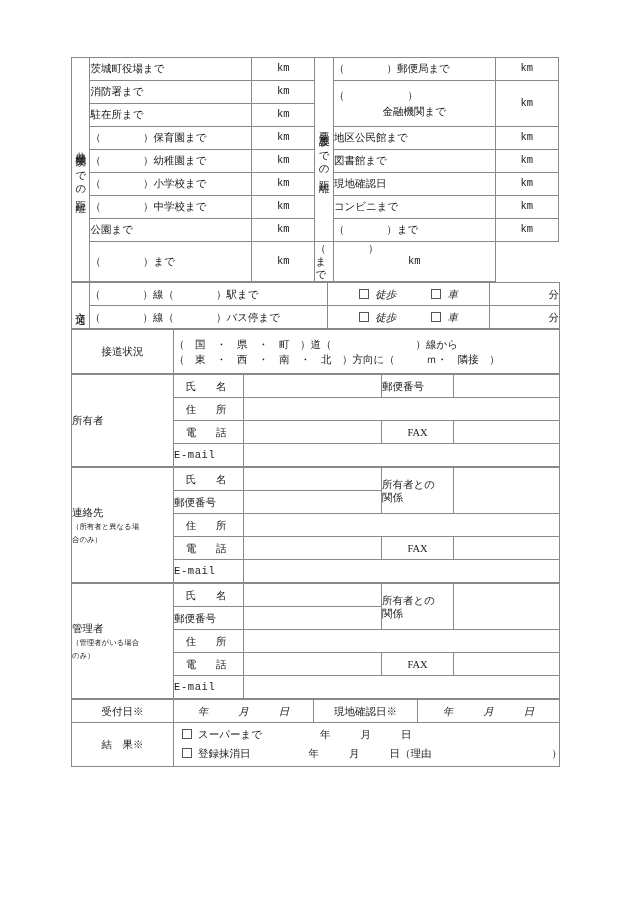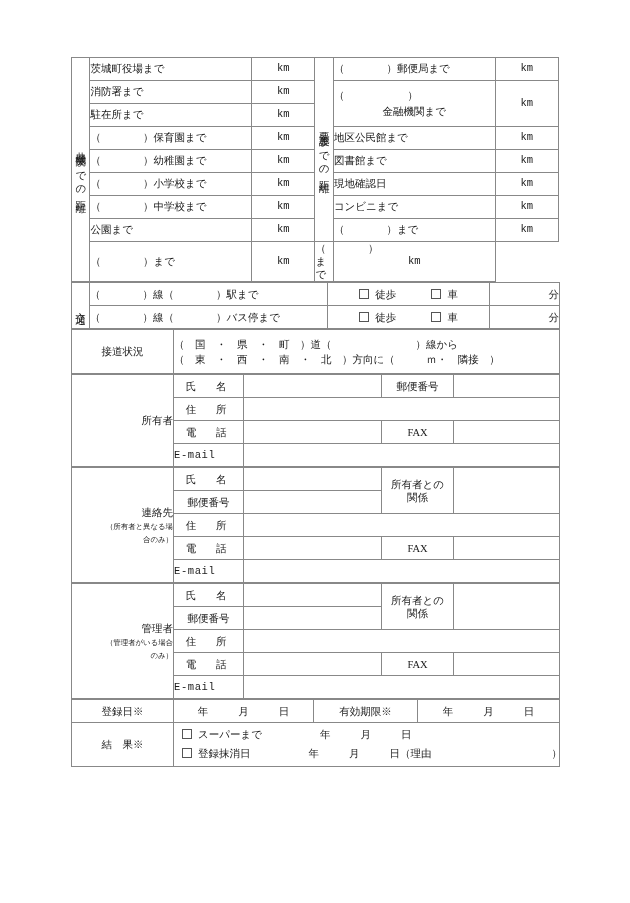--- a/index.html
+++ b/index.html
@@ -61,23 +61,23 @@
   .km { text-align: center; padding-right: 8px; font-family: "Liberation Mono", "DejaVu Sans Mono", monospace; font-size: 9.5px; }
   .unit { text-align: right; padding-right: 9px; font-size: 10.5px; }
   .rowh { height: 23px; }
   .rowh2 { height: 44px; }
   .fieldlbl {
     text-align: center;
     letter-spacing: 0.45em;
     padding: 3px 0 3px 0.45em;
     font-size: 10.5px;
   }
-  .fieldlbl-n { text-align: center; letter-spacing: 0; font-size: 10.5px; padding: 3px 0; }
+  .fieldlbl-n { letter-spacing: 0; font-size: 10.5px; padding: 3px 0; }
   .seclbl {
-    text-align: right;
+    text-align: left;
     font-size: 11.5px;
     padding: 4px 2px;
     line-height: 1.4;
   }
   .seclbl .note {
     display: block;
     font-size: 7.4px;
     line-height: 1.5;
     margin-top: 2px;
     letter-spacing: 0;
@@ -93,21 +93,21 @@
     vertical-align: -1px;
     background: #fff;
   }
   .dateline { display: block; white-space: nowrap; }
   .gap2 { display: inline-block; width: 30px; }
   .gap4 { display: inline-block; width: 58px; }
   .gap6 { display: inline-block; width: 120px; }
   .paren-line { white-space: nowrap; display: block; padding: 1px 0; }
   .roadrow { padding: 3px 0 3px 10px; line-height: 1.75; }
   .twoline { line-height: 1.65; padding: 3px 6px; }
-  .nowrap { white-space: nowrap; }
+  .nowrap { white-space: nowrap; font-style: italic; }
   .result-line { display: block; white-space: nowrap; padding: 1px 0 1px 8px; line-height: 1.6; }
 </style>
 </head>
 <body>
 
 <div id="page">
   <div class="sheet">
 
     <table class="form">
       <colgroup>
@@ -362,25 +362,25 @@
 
     <table class="form">
       <colgroup>
         <col style="width:102px">
         <col style="width:140px">
         <col style="width:104px">
         <col style="width:142px">
       </colgroup>
       <tbody>
         <tr class="rowh">
-          <td class="c">登録日※</td>
+          <td class="c">受付日※</td>
           <td class="c">
             <span class="nowrap"><span>年</span><span class="gap2"></span><span>月</span><span class="gap2"></span><span>日</span></span>
           </td>
-          <td class="c">有効期限※</td>
+          <td class="c">現地確認日※</td>
           <td class="c">
             <span class="nowrap"><span>年</span><span class="gap2"></span><span>月</span><span class="gap2"></span><span>日</span></span>
           </td>
         </tr>
         <tr class="rowh2">
           <td class="c">結　果※</td>
           <td colspan="3">
             <span class="result-line">
               <span class="chk"></span><span>スーパーまで</span><span class="gap4"></span><span>年</span><span class="gap2"></span><span>月</span><span class="gap2"></span><span>日</span>
             </span>

